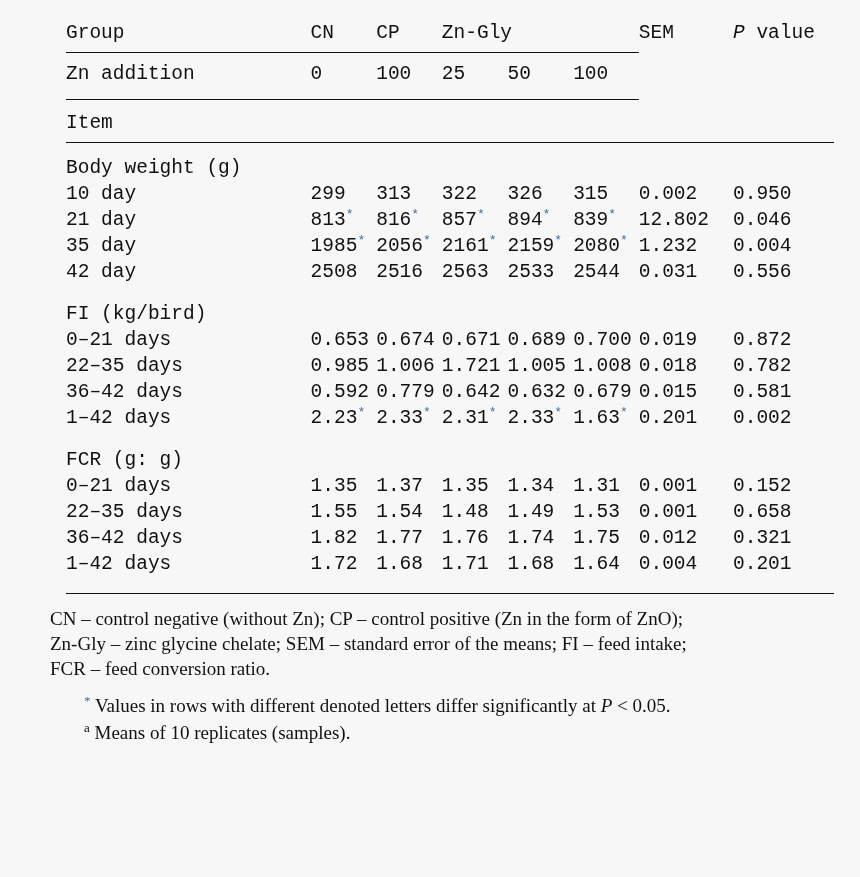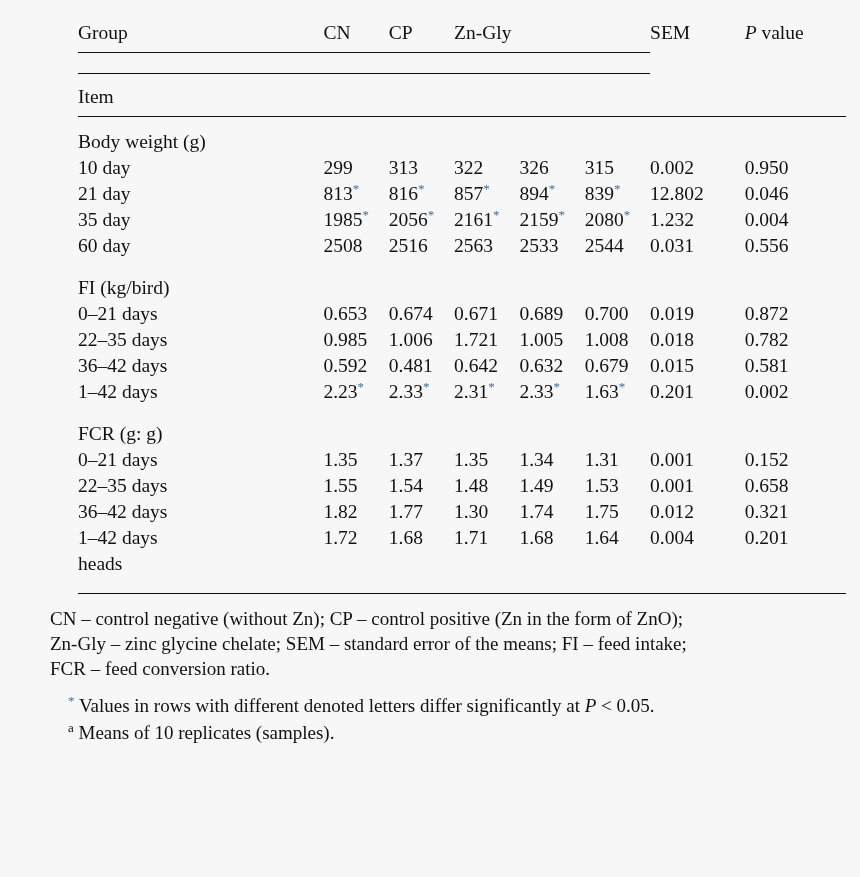--- a/index.html
+++ b/index.html
@@ -18,22 +18,23 @@
     position: relative;
     width: 860px;
     height: 877px;
     background: #f7f7f7;
     box-sizing: border-box;
     padding: 22px 46px 0 46px;
   }
   table.tbl {
     border-collapse: collapse;
     width: 768px;
-    margin-left: 32px;
+    margin-left: 20px;
     font-size: 19.5px;
+    font-family: Liberation Mono, monospace;
   }
   table.tbl td, table.tbl th {
     padding: 0;
     text-align: left;
     font-weight: normal;
     vertical-align: top;
     white-space: nowrap;
   }
   
   .c-item { width: 218px; }
@@ -85,21 +86,21 @@
 
   .footnotes {
     margin-left: 4px;
     margin-top: 12px;
     width: 800px;
     font-size: 19px;
     line-height: 25px;
   }
   .fn-block { margin: 0 0 2px 0; }
   .fn-indent {
-    margin-left: 18px;
+    margin-left: 34px;
     text-indent: 0;
   }
   .fn-sym {
     color: #3a6ea5;
     font-size: 13px;
     vertical-align: super;
     line-height: 0;
   }
   .fn-sym-a {
     font-size: 13px;
@@ -143,20 +144,30 @@
 
       <tr class="rule-mid">
         <td colspan="6"></td>
         <td colspan="2" style="border-bottom:none;"></td>
       </tr>
 
       <tr class="sp-8">
           <td colspan="8"></td>
         </tr>
 
+      <tr>
+        <td class="zn-lbl">Zn addition</td>
+        <td class="num zn-lbl">0</td>
+        <td class="num zn-lbl">100</td>
+        <td class="num zn-lbl">25</td>
+        <td class="num zn-lbl">50</td>
+        <td class="num zn-lbl">100</td>
+        <td class="num"></td>
+        <td class="num"></td>
+      </tr>
 
       <tr class="sp-12">
           <td colspan="8"></td>
         </tr>
 
       <tr class="rule-mid">
         <td colspan="6"></td>
         <td colspan="2" style="border-bottom:none;"></td>
       </tr>
 
@@ -213,21 +224,21 @@
         <td class="num"><span>1985</span><sup class="star">*</sup></td>
         <td class="num"><span>2056</span><sup class="star">*</sup></td>
         <td class="num"><span>2161</span><sup class="star">*</sup></td>
         <td class="num"><span>2159</span><sup class="star">*</sup></td>
         <td class="num"><span>2080</span><sup class="star">*</sup></td>
         <td class="num">1.232</td>
         <td class="num">0.004</td>
       </tr>
 
       <tr class="data-row">
-        <td>60 day</td>
+        <td>42 day</td>
         <td class="num">2508</td>
         <td class="num">2516</td>
         <td class="num">2563</td>
         <td class="num">2533</td>
         <td class="num">2544</td>
         <td class="num">0.031</td>
         <td class="num">0.556</td>
       </tr>
 
       <tr class="sp-16">
@@ -257,21 +268,21 @@
         <td class="num">1.721</td>
         <td class="num">1.005</td>
         <td class="num">1.008</td>
         <td class="num">0.018</td>
         <td class="num">0.782</td>
       </tr>
 
       <tr class="data-row">
         <td>36–42 days</td>
         <td class="num">0.592</td>
-        <td class="num">0.481</td>
+        <td class="num">0.779</td>
         <td class="num">0.642</td>
         <td class="num">0.632</td>
         <td class="num">0.679</td>
         <td class="num">0.015</td>
         <td class="num">0.581</td>
       </tr>
 
       <tr class="data-row">
         <td>1–42 days</td>
         <td class="num"><span>2.23</span><sup class="star">*</sup></td>
@@ -311,42 +322,38 @@
         <td class="num">1.49</td>
         <td class="num">1.53</td>
         <td class="num">0.001</td>
         <td class="num">0.658</td>
       </tr>
 
       <tr class="data-row">
         <td>36–42 days</td>
         <td class="num">1.82</td>
         <td class="num">1.77</td>
-        <td class="num">1.30</td>
+        <td class="num">1.76</td>
         <td class="num">1.74</td>
         <td class="num">1.75</td>
         <td class="num">0.012</td>
         <td class="num">0.321</td>
       </tr>
 
       <tr class="data-row">
         <td>1–42 days</td>
         <td class="num">1.72</td>
         <td class="num">1.68</td>
         <td class="num">1.71</td>
         <td class="num">1.68</td>
         <td class="num">1.64</td>
         <td class="num">0.004</td>
         <td class="num">0.201</td>
       </tr>
 
-      <tr class="data-row">
-        <td class="mort-second">heads</td>
-        <td colspan="7"></td>
-      </tr>
 
       <tr class="sp-16">
           <td colspan="8"></td>
         </tr>
 
       <tr class="rule-thick">
           <td colspan="8"></td>
         </tr>
 
     </tbody>

